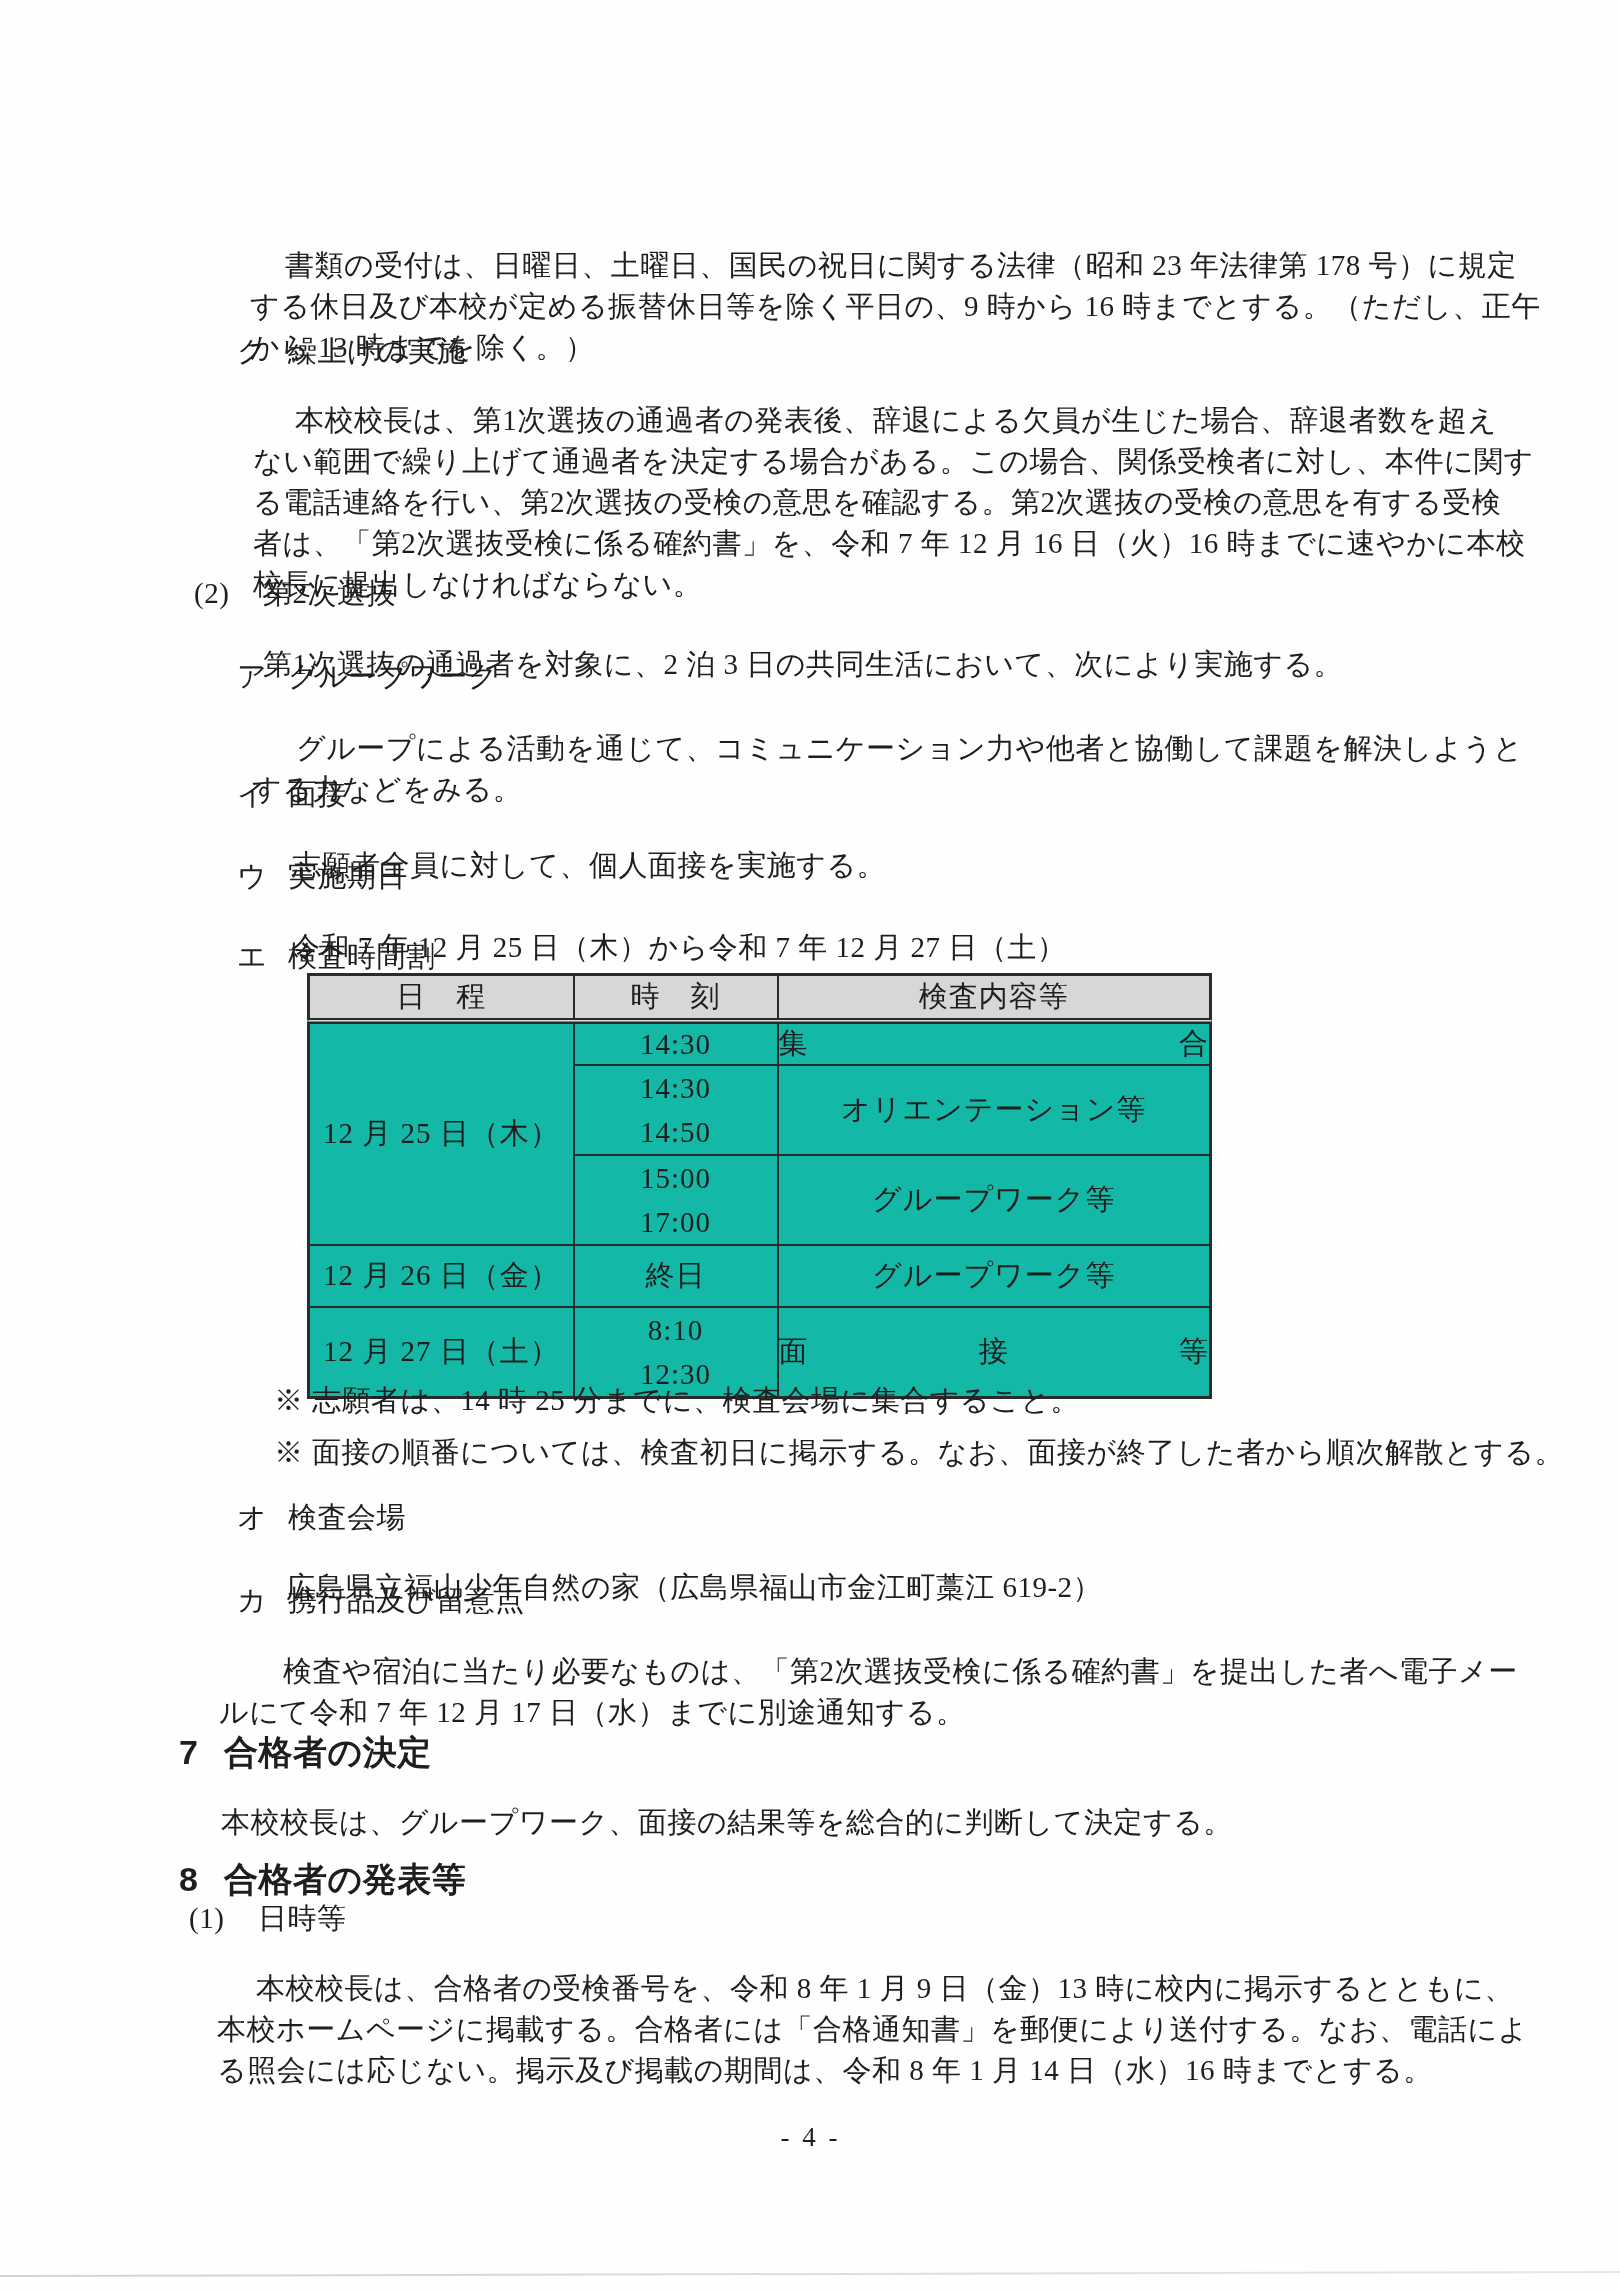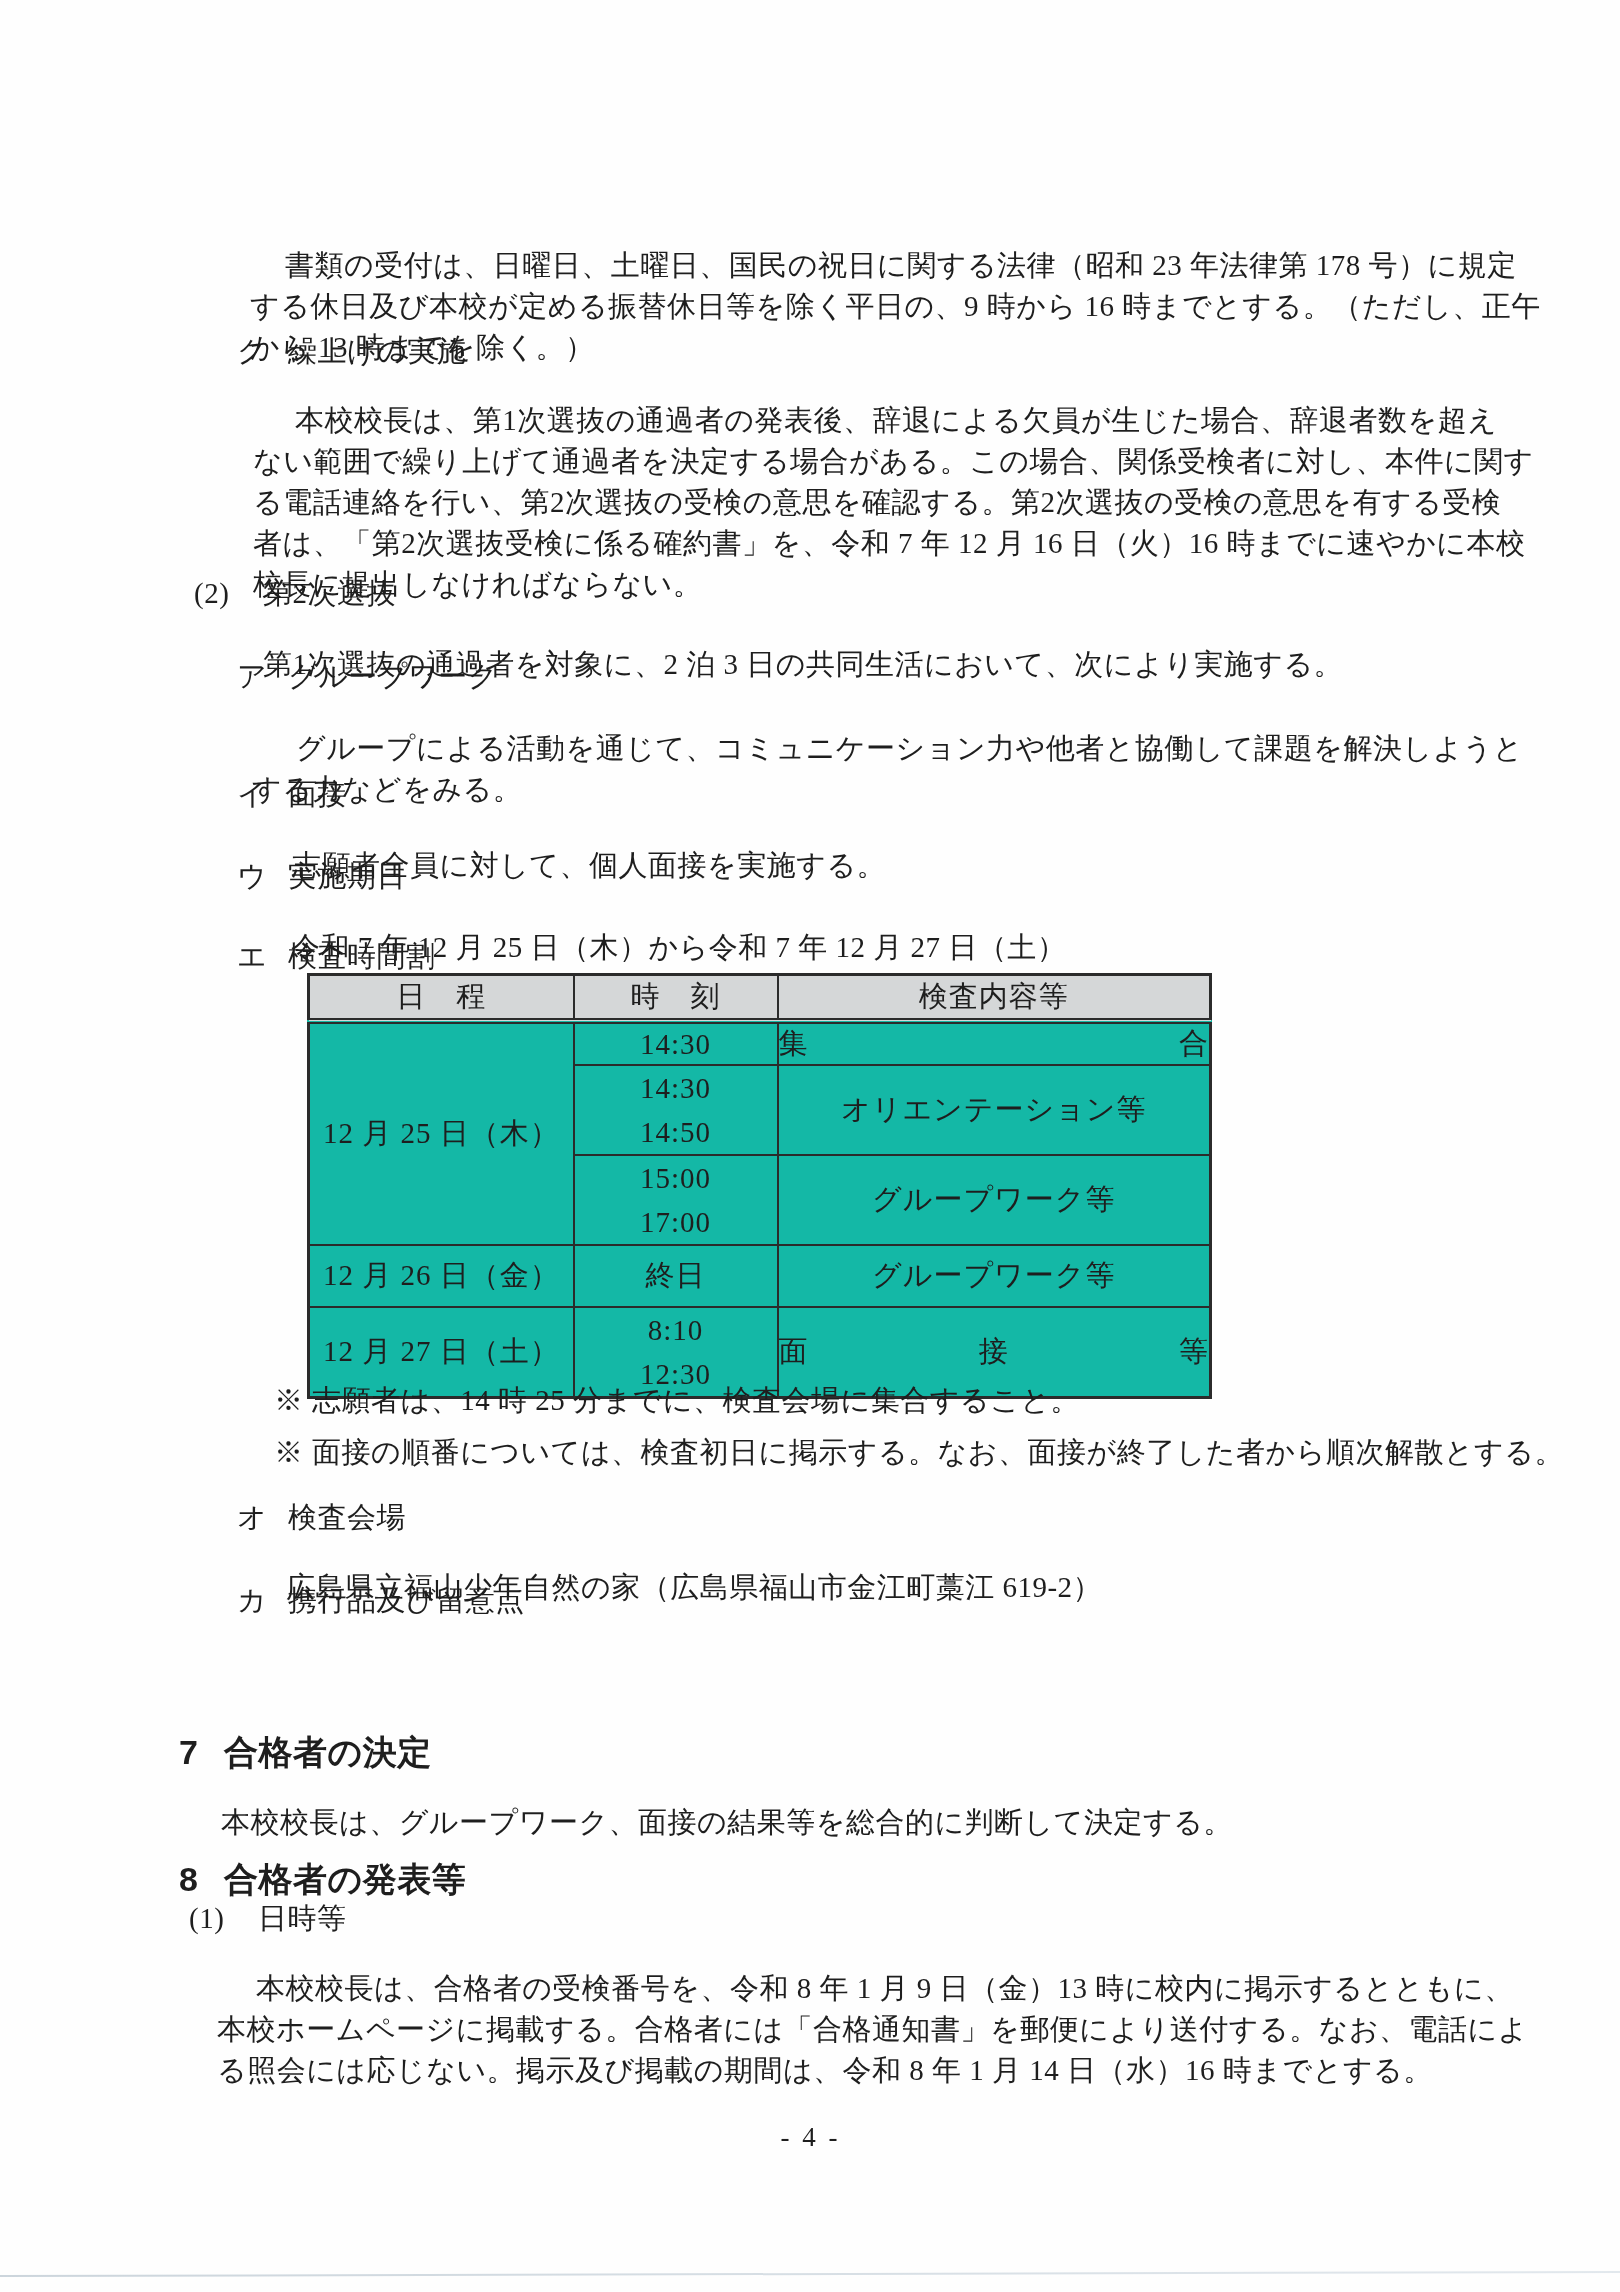--- a/index.html
+++ b/index.html
@@ -189,20 +189,22 @@
   <div class="blk nw" style="top:1497px;left:237px;">
     <span class="marker w52">オ</span><span>検査会場</span>
   </div>
 
   <p class="blk nw" style="top:1538px;left:286px;">広島県立福山少年自然の家（広島県福山市金江町藁江 619-2）</p>
 
   <div class="blk nw" style="top:1580px;left:237px;">
     <span class="marker w52">カ</span><span>携行品及び留意点</span>
   </div>
 
+  <p class="blk indent65" style="top:1622px;left:219px;">検査や宿泊に当たり必要なものは、「第2次選抜受検に係る確約書」を提出した者へ電子メー
+ルにて令和 7 年 12 月 17 日（水）までに別途通知する。</p>
 
   <div class="blk nw gothic" style="top:1732px;left:179px;">
     <span class="marker w45">7</span><span>合格者の決定</span>
   </div>
 
   <p class="blk nw" style="top:1773px;left:221px;">本校校長は、グループワーク、面接の結果等を総合的に判断して決定する。</p>
 
   <div class="blk nw gothic" style="top:1859px;left:179px;">
     <span class="marker w45">8</span><span>合格者の発表等</span>
   </div>

